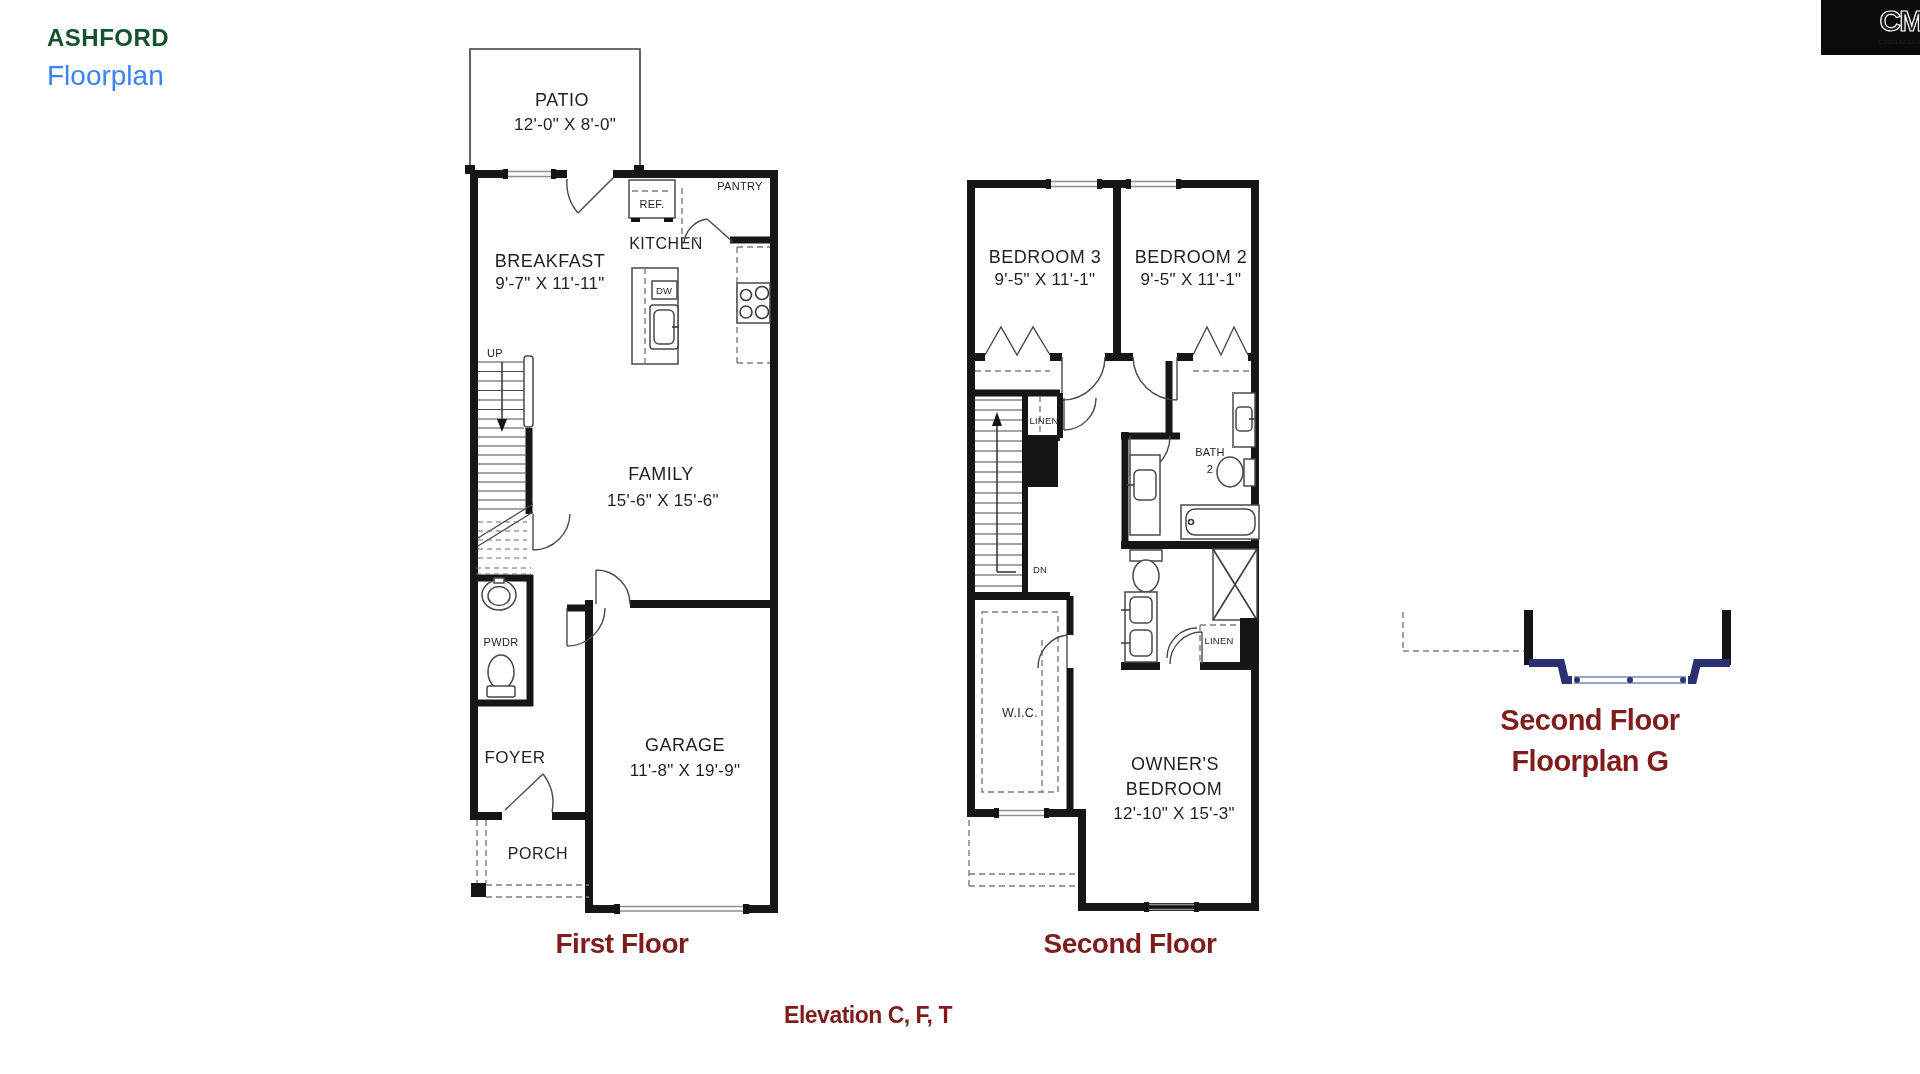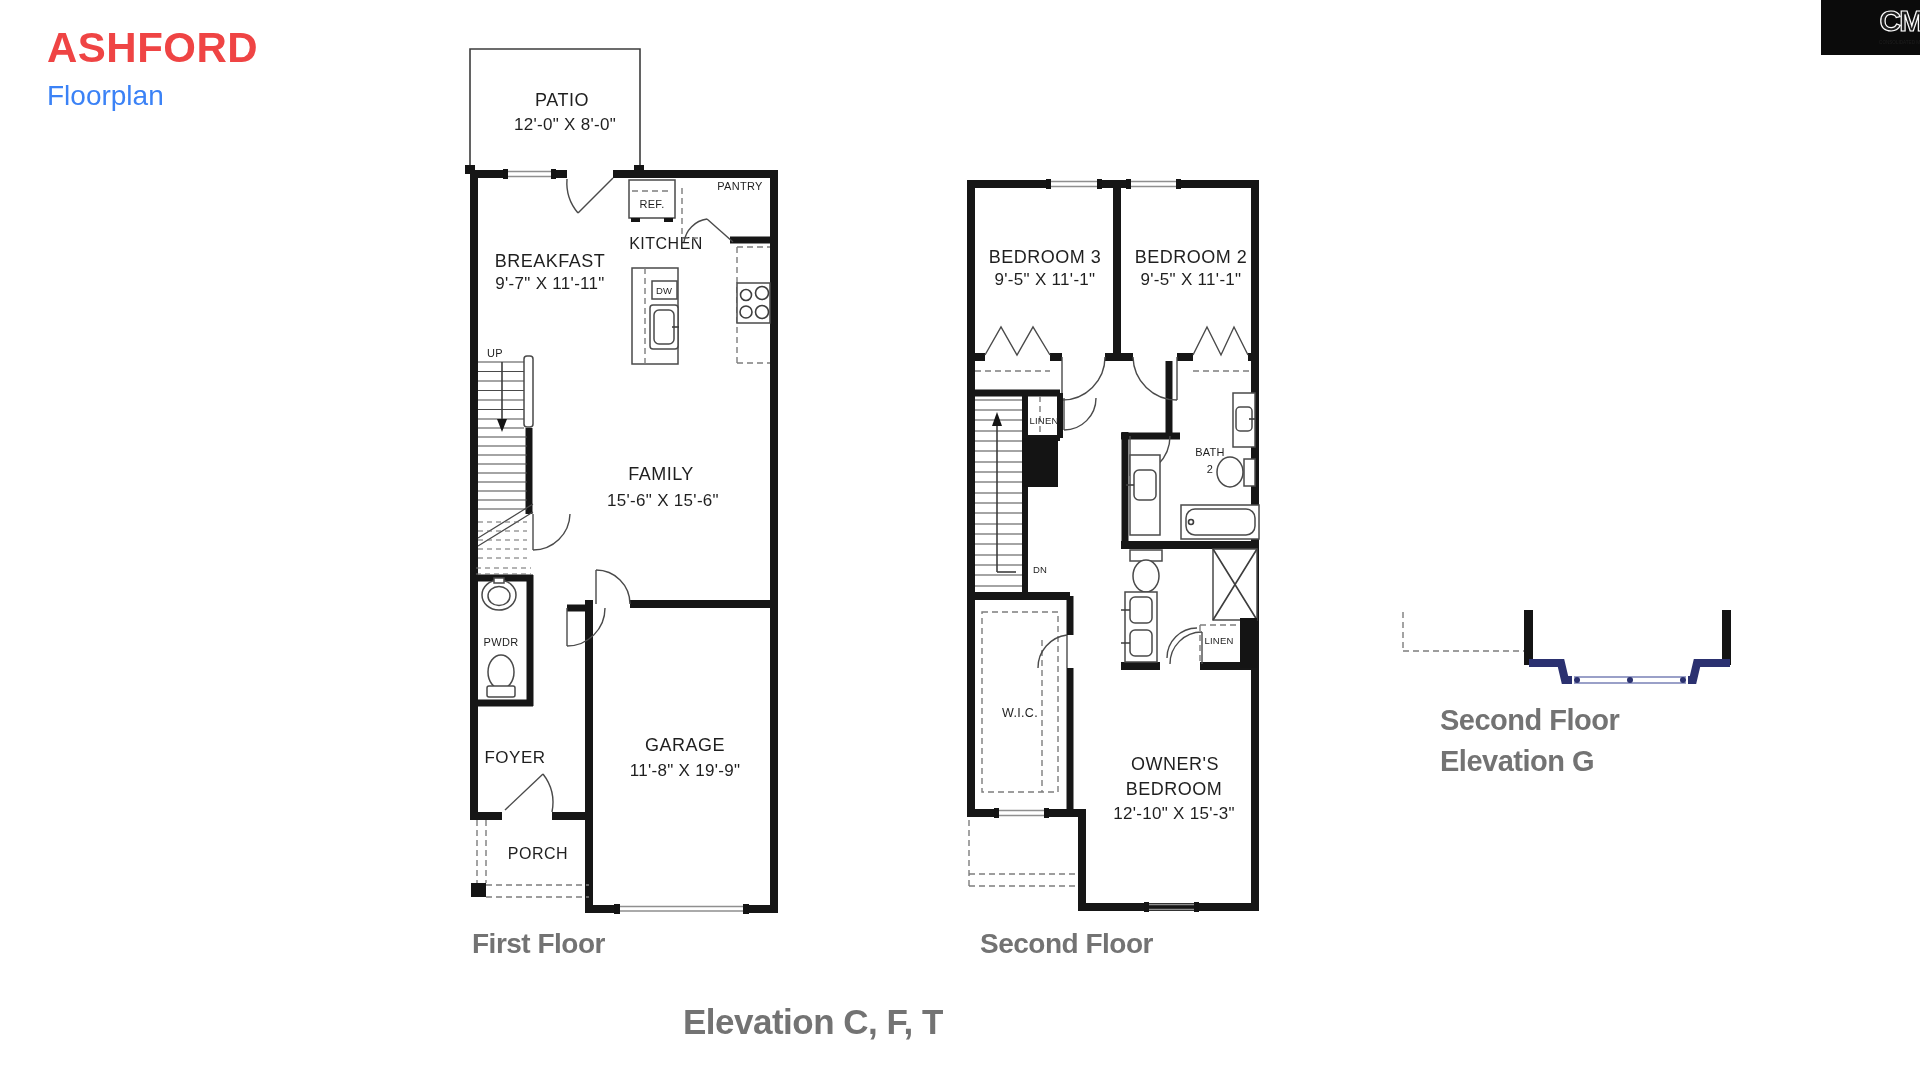--- a/index.html
+++ b/index.html
@@ -1,25 +1,25 @@
 <!DOCTYPE html>
 <html><head>
 <meta charset="utf-8">
 <style>
   html,body{margin:0;padding:0;background:#ffffff;}
   #stage{position:relative;width:1920px;height:1074px;background:#ffffff;overflow:hidden;
          font-family:"Liberation Sans", sans-serif;color:#1d1d1d;}
   .hdr{position:absolute;left:47px;top:24px;}
-  .hdr .t1{font-size:42px;font-weight:700;letter-spacing:.5px;color:#ef4444;}
+  .hdr .t1{font-size:24px;font-weight:700;letter-spacing:.5px;color:#14532d;}
   .hdr .t2{font-size:28px;font-weight:400;margin-top:8px;color:#3b82f6;}
   .logo{position:absolute;left:1821px;top:0;width:99px;height:55px;background:#0b0b0b;padding-left:48px;}
-  .cap{position:absolute;font-weight:700;color:#737373;text-align:left;letter-spacing:-.5px;}
+  .cap{position:absolute;font-weight:700;color:#7f1d1d;text-align:center;letter-spacing:-.5px;}
   .cap.ff{left:472px;top:928px;width:300px;font-size:28px;}
   .cap.sf{left:980px;top:928px;width:300px;font-size:28px;}
-  .cap.el{left:683px;top:1002px;width:400px;font-size:35px;}
+  .cap.el{left:668px;top:1002px;width:400px;font-size:23px;}
   .cap.eg{left:1440px;top:700px;width:300px;font-size:29px;line-height:41px;}
   svg text{font-family:"Liberation Sans", sans-serif;fill:#1f1f1f;}
   .room{font-size:18px;letter-spacing:.5px;}
   .dims{font-size:17px;letter-spacing:.3px;}
   .mid{font-size:16px;letter-spacing:.5px;}
   .sml{font-size:11px;letter-spacing:.3px;}
   .tny{font-size:9.5px;letter-spacing:.2px;}
   .wall{stroke:#161616;fill:none;}
   .thin{stroke:#3d3d3d;stroke-width:1.6;fill:none;}
   .fix{stroke:#4a4a4a;stroke-width:1.5;fill:#ffffff;}
@@ -334,20 +334,20 @@
       <path d="M1529,663 L1561,663 L1565,680 L1693,680 L1697,663 L1730,663" fill="none" stroke="#2b3170" stroke-width="8"></path>
       <rect x="1572" y="674" width="116" height="11" fill="#ffffff"></rect>
       <path d="M1574,677 H1686 M1574,683 H1686" stroke="#9aa0c8" stroke-width="2" fill="none"></path>
       <circle cx="1577" cy="680" r="3" fill="#2b3170"></circle>
       <circle cx="1630" cy="680" r="3" fill="#2b3170"></circle>
       <circle cx="1683" cy="680" r="3" fill="#2b3170"></circle>
     </g>
   </svg>
   <div class="cap eg">
     <div>Second Floor</div>
-    <div>Elevation G</div>
+    <div>Floorplan G</div>
   </div>
 
   <div class="cap ff">First Floor</div>
   <div class="cap sf">Second Floor</div>
   <div class="cap el">Elevation C, F, T</div>
 
 </div>
 
 </body></html>

